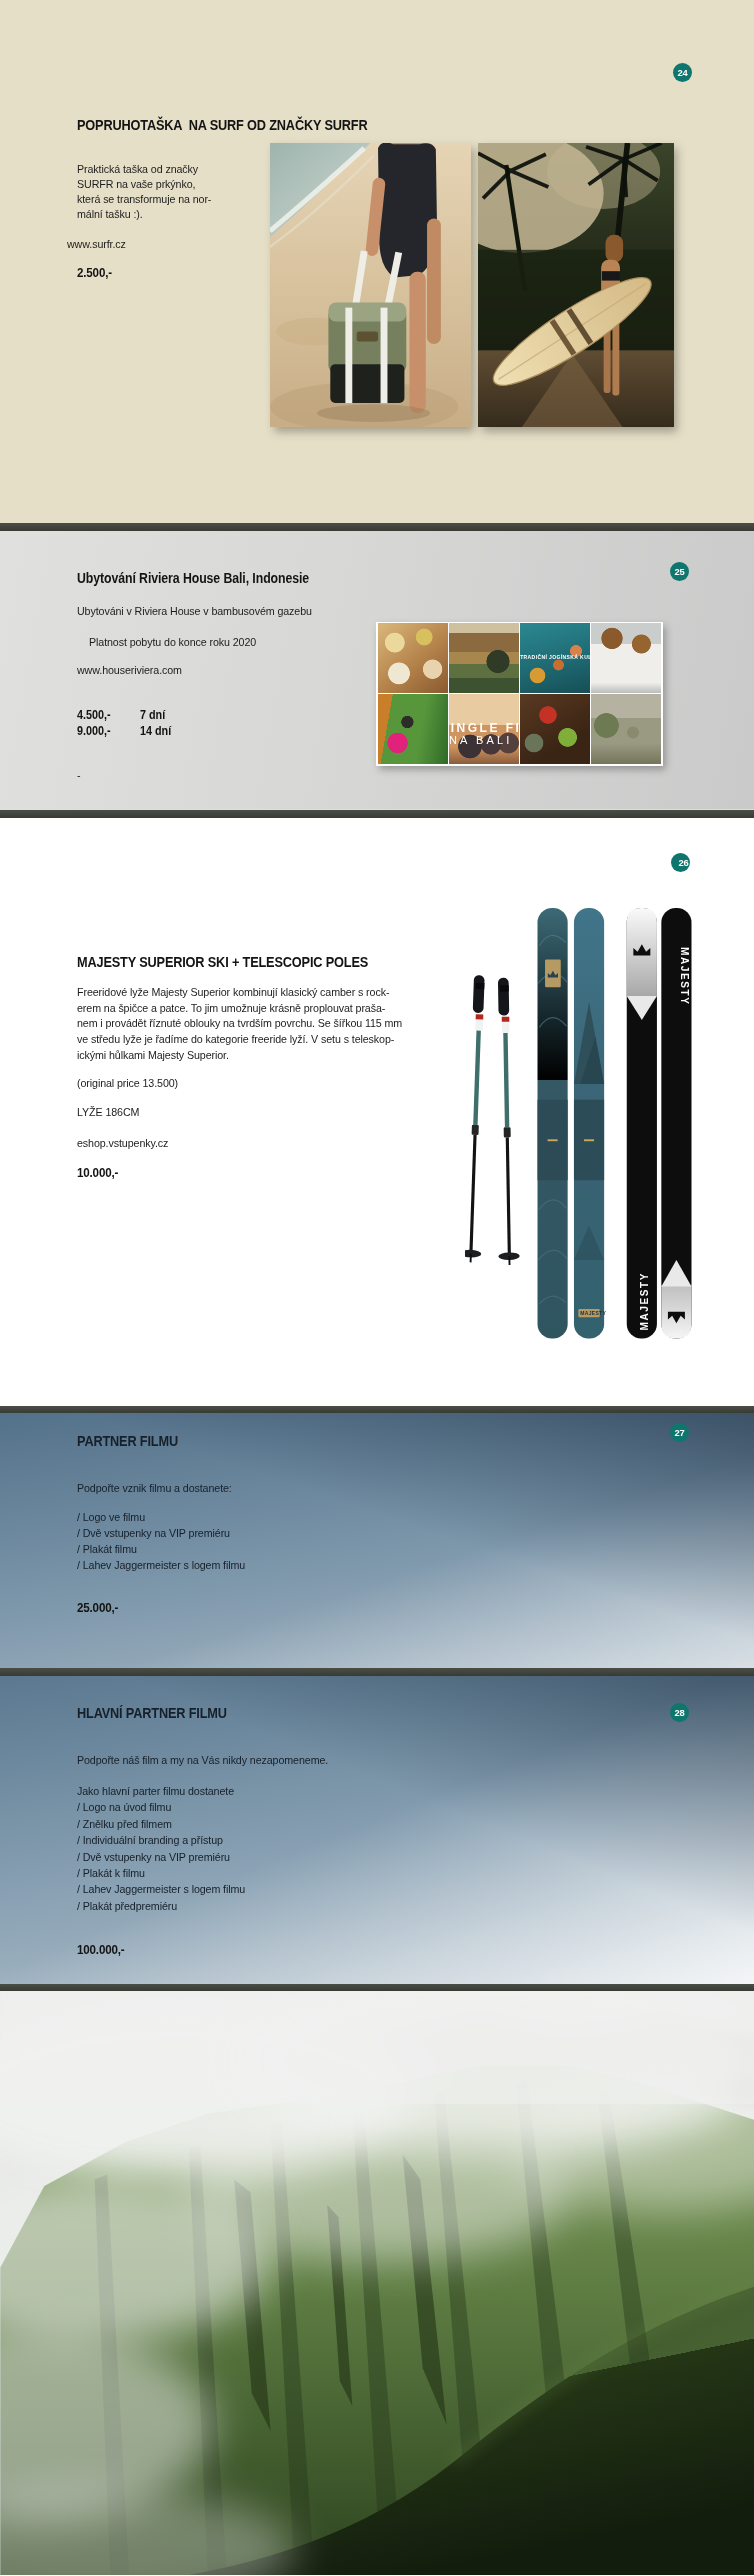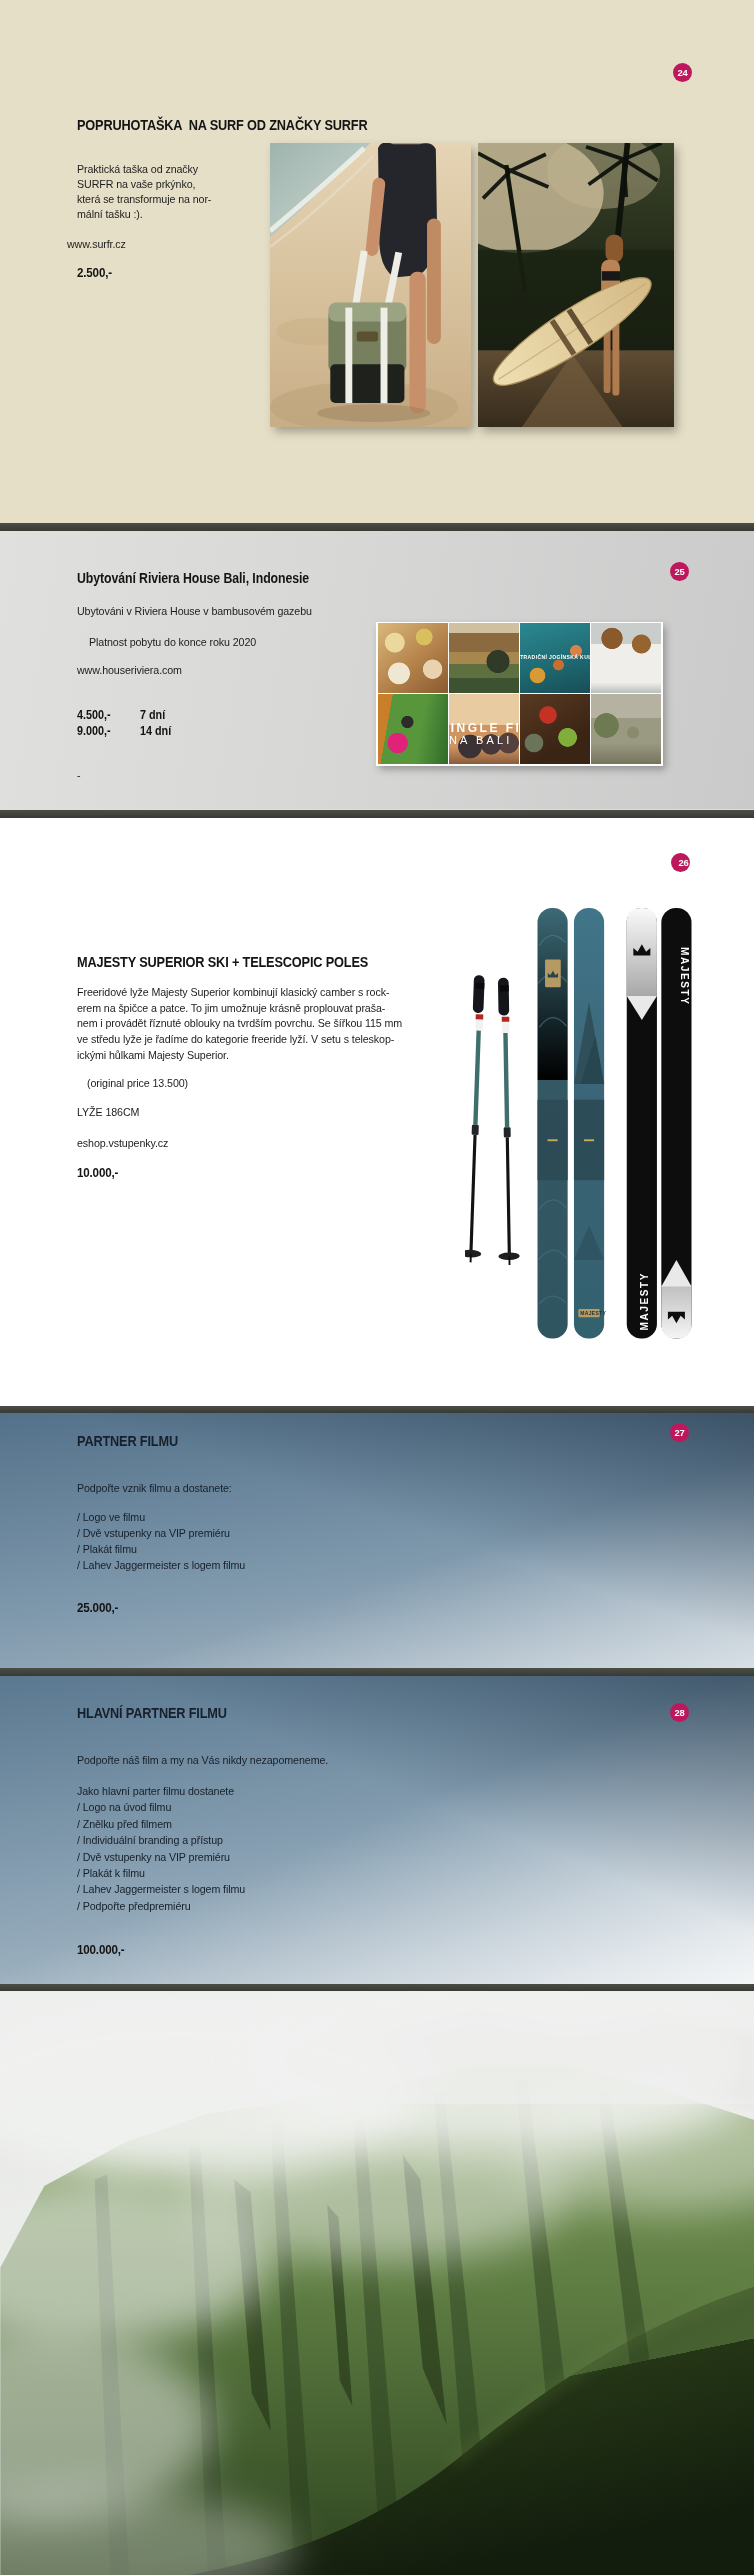--- a/index.html
+++ b/index.html
@@ -8,21 +8,21 @@
     position:relative; width:755px; height:2576px; margin:0 auto;
     font-family:"Liberation Sans","DejaVu Sans",sans-serif;
     color:#1b1b1b; overflow:hidden; background:#fff;
   }
   .sec { position:relative; width:755px; overflow:hidden; }
   .divider { width:755px; height:7.5px; background:linear-gradient(to bottom,#4a4e46,#373b33); }
   .beige-strip { width:755px; height:1.9px; background:#e6dfc8; }
 
   .badge {
     position:absolute; width:19px; height:19px; border-radius:50%;
-    background:#be185d; color:#fff; font-weight:bold; font-size:9.4px;
+    background:#0f766e; color:#fff; font-weight:bold; font-size:9.4px;
     display:flex; align-items:center; justify-content:center; letter-spacing:-0.3px;
   }
   .t-big {
     position:absolute; font-weight:700; font-size:15px; letter-spacing:-0.2px;
     transform:scaleX(.85); transform-origin:left top; white-space:pre; color:#141414;
   }
   .t-mid {
     position:absolute; font-weight:700; font-size:14px; letter-spacing:-0.1px;
     transform:scaleX(.88); transform-origin:left top; white-space:pre; color:#141414;
   }
@@ -266,21 +266,21 @@
   <div class="sec s26">
     <div class="badge" style="left:671px; top:35px;padding-left:6px;">26</div>
     <div class="t-big" style="left:77px; top:135px;">MAJESTY SUPERIOR SKI + TELESCOPIC POLES</div>
     <div class="body-block" style="left:77px; top:167px;">
       <div>Freeridové lyže Majesty Superior kombinují klasický camber s rock-</div>
       <div>erem na špičce a patce. To jim umožnuje krásně proplouvat praša-</div>
       <div>nem i provádět říznuté oblouky na tvrdším povrchu. Se šířkou 115 mm</div>
       <div>ve středu lyže je řadíme do kategorie freeride lyží. V setu s teleskop-</div>
       <div>ickými hůlkami Majesty Superior.</div>
     </div>
-    <div class="url-line" style="left:87px; top:259px;">(original price 13.500)</div>
+    <div class="url-line" style="left:77px; top:259px;">(original price 13.500)</div>
     <div class="url-line" style="left:77px; top:288px;text-align:center;">LYŽE 186CM</div>
     <div class="url-line" style="left:77px; top:319px;">eshop.vstupenky.cz</div>
     <div class="price" style="left:77px; top:347px;">10.000,-</div>
 
     <div class="gear">
       <svg width="233" height="440" viewBox="0 0 370 700">
         <defs>
           <linearGradient id="tealA" x1="0" y1="0" x2="0" y2="1">
             <stop offset="0" stop-color="#3c6a76"></stop>
               <stop offset="0.4" stop-color="#35596"></stop>
@@ -392,21 +392,21 @@
       <div>Podpořte náš film a my na Vás nikdy nezapomeneme.</div>
     </div>
     <div class="body-block lh26" style="left:77px; top:107px;">
       <div>Jako hlavní parter filmu dostanete</div>
       <div>/ Logo na úvod filmu</div>
       <div>/ Znělku před filmem</div>
       <div>/ Individuální branding a přístup</div>
       <div>/ Dvě vstupenky na VIP premiéru</div>
       <div>/ Plakát k filmu</div>
       <div>/ Lahev Jaggermeister s logem filmu</div>
-      <div>/ Podpořte předpremiéru</div>
+      <div>/ Plakát předpremiéru</div>
     </div>
     <div class="price" style="left:77px; top:266px;">100.000,-</div>
   </div>
   <div class="divider"></div>
 
   <div class="sec photo-footer">
     <svg width="755" height="584" viewBox="0 0 1200 929">
       <defs>
         <linearGradient id="fogSky" x1="0" y1="0" x2="0" y2="1">
           <stop offset="0" stop-color="#ededec"></stop>

